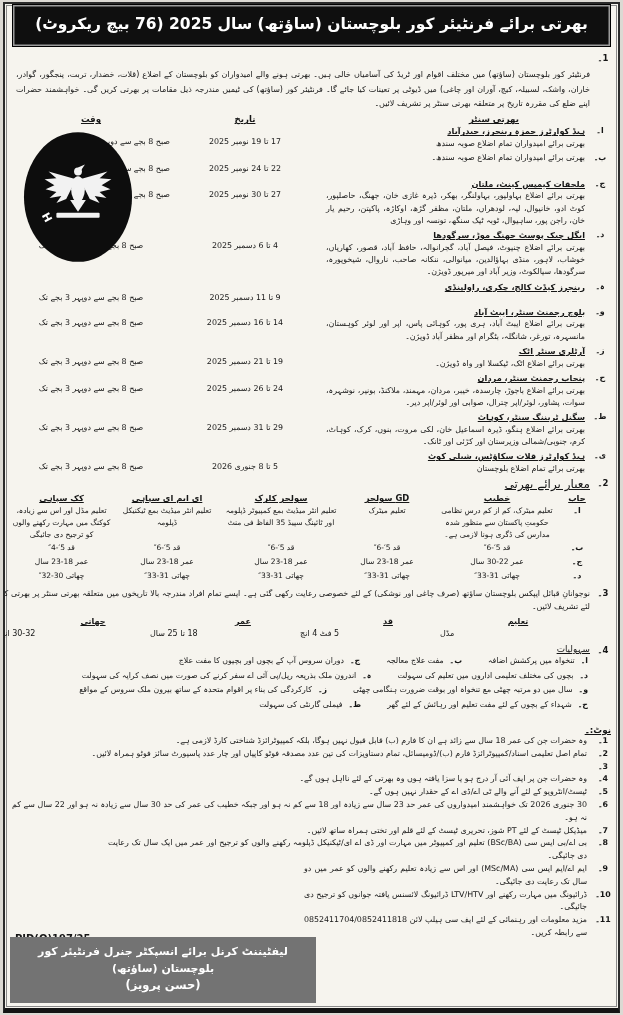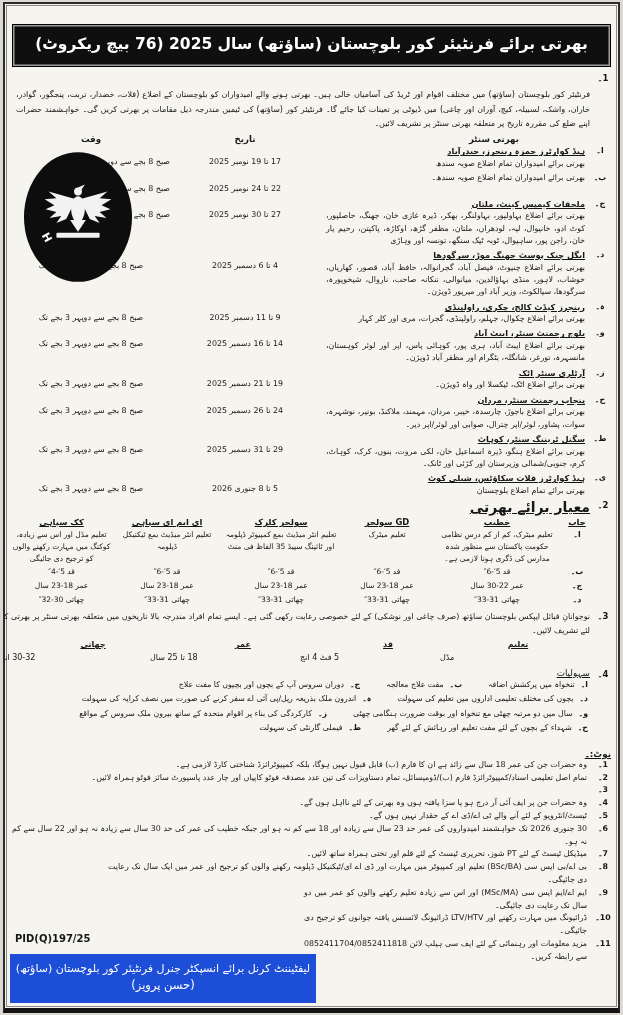--- a/index.html
+++ b/index.html
@@ -1,46 +1,46 @@
 <!DOCTYPE html>
 <html lang="ur" dir="rtl"><head>
 <meta charset="utf-8">
 <style>
   html,body{margin:0;padding:0;background:#8f8f8f;}
   .page{position:relative;width:623px;height:1015px;background:#dcd9d3;overflow:hidden;
         font-family:"DejaVu Sans",sans-serif;color:#161616;}
   .ad{position:absolute;left:3px;right:3px;top:2px;bottom:2px;background:#f6f4ee;
       border:2px solid #2b2b2b;border-bottom:5px solid #141414;
       box-shadow:inset 0 0 0 1px #f6f4ee, inset 0 0 0 2px #8a8a8a;
-      padding:20px 7px 6px 7px;direction:rtl;overflow:hidden;}
+      padding:0 7px 6px 7px;direction:rtl;overflow:hidden;}
   
   .titlebar{background:#0f0f0f;color:#fff;text-align:center;font-weight:bold;
             font-size:15.5px;line-height:1.5;padding:8px 4px 10px;
             border:1px solid #000;box-shadow:inset 0 0 0 1.5px #9b9b9b;margin-bottom:5px;}
   
   .sec{display:flex;gap:5px;}
   .secnum{flex:0 0 16px;font-weight:bold;font-size:8.5px;padding-top:1px;text-align:center;}
   .sec1-text{font-size:8px;line-height:1.8;text-align:justify;padding-left:4px;margin-top:16px;}
   
   .sched{position:relative;margin-top:3px;}
   .shead,.srow{display:grid;grid-template-columns:22px 1fr 142px 158px;column-gap:4px;}
   .shead{font-size:8.6px;font-weight:bold;margin-bottom:1px;}
-  .shead span{}
+  .shead span{text-decoration:underline;}
   .h-center{padding-right:66px;text-align:right;}
   .h-date,.h-time{text-align:center;}
   .srow{font-size:7.9px;line-height:1.55;margin-bottom:2px;}
   .c-letter{font-weight:bold;text-align:center;}
   .name{font-weight:bold;text-decoration:underline;font-size:8.2px;}
   .districts{text-align:justify;padding-left:6px;}
   .c-date,.c-time{text-align:center;padding-top:11px;}
   .srow.nl .c-time{padding-left:98px;white-space:nowrap;}
   
   .logo{position:absolute;left:10px;top:16px;width:112px;height:134px;z-index:0;}
   
-  .crit-title{font-size:14px;font-weight:bold;text-decoration:underline;}
+  .crit-title{font-size:12px;font-weight:normal;text-decoration:underline;}
   .chead,.crow{display:grid;grid-template-columns:26px 124px 86px 116px 102px 1fr;column-gap:5px;}
   .chead{font-size:8.4px;font-weight:bold;margin:2px 0 2px;}
   .chead span{text-decoration:underline;justify-self:center;white-space:nowrap;}
   .crow{font-size:7.5px;line-height:1.6;margin-bottom:1px;}
   .crow .cell{text-align:center;}
   .crow .c-letter{font-size:8px;}
   
   .sp-text{font-size:7.9px;line-height:1.7;text-align:justify;}
   .sp-table{display:grid;grid-template-columns:120px 140px 150px 150px;margin:2px 30px 0 0;
             font-size:8px;line-height:1.6;}
@@ -55,22 +55,22 @@
   
   .notes-title{font-size:8.8px;font-weight:bold;text-decoration:underline;margin-top:14px;}
   .note{display:flex;gap:8px;font-size:7.9px;line-height:1.62;}
   .note-num{flex:0 0 16px;text-align:center;font-weight:bold;}
   .note.pl-s .note-text{padding-left:96px;}
   .note.pl-l .note-text{padding-left:292px;}
   .note-text{text-align:justify;}
   
   .pid{position:absolute;left:10px;bottom:64px;font-size:10px;font-weight:bold;
        font-family:"DejaVu Sans",sans-serif;direction:ltr;}
-  .sigbox{position:absolute;left:5px;bottom:5px;width:296px;background:#1d4ed8;color:#fff;
-          text-align:center;font-weight:normal;font-size:11px;line-height:1.55;padding:6px 5px 8px;}
+  .sigbox{position:absolute;left:5px;bottom:5px;width:296px;background:#737373;color:#fff;
+          text-align:center;font-weight:bold;font-size:11px;line-height:1.55;padding:6px 5px 8px;}
   .sig2{font-size:11.5px;}
 </style>
 </head>
 <body>
 
 <div class="page">
   <div class="ad">
 
     <div class="titlebar">بھرتی برائے فرنٹیئر کور بلوچستان (ساؤتھ) سال 2025 (76 بیچ ریکروٹ)</div>
 
@@ -146,21 +146,20 @@
           <div class="districts">بھرتی برائے اضلاع چنیوٹ، فیصل آباد، گجرانوالہ، حافظ آباد، قصور، کھاریاں، خوشاب، لاہور، منڈی بہاؤالدین، میانوالی، ننکانہ صاحب، ناروال، شیخوپورہ، سرگودھا، سیالکوٹ، وزیر آباد اور میرپور ڈویژن۔</div>
         </div>
         <div class="c-date">4 تا 6 دسمبر 2025</div>
         <div class="c-time">صبح 8 بجے سے دوپہر 3 بجے تک</div>
       </div>
 
       <div class="srow">
         <div class="c-letter">ہ۔</div>
         <div class="c-center">
           <div class="name">رینجرز کیڈٹ کالج، چکری، راولپنڈی</div>
-          <div class="districts">بھرتی برائے اضلاع چکوال، جہلم، راولپنڈی، گجرات، مری اور کلر کہار</div>
         </div>
         <div class="c-date">9 تا 11 دسمبر 2025</div>
         <div class="c-time">صبح 8 بجے سے دوپہر 3 بجے تک</div>
       </div>
 
       <div class="srow">
         <div class="c-letter">و۔</div>
         <div class="c-center">
           <div class="name">بلوچ رجمنٹ سنٹر، ایبٹ آباد</div>
           <div class="districts">بھرتی برائے اضلاع ایبٹ آباد، ہری پور، کوہائی پاس، اپر اور لوئر کوہستان، مانسہرہ، تورغر، شانگلہ، بٹگرام اور مظفر آباد ڈویژن۔</div>

